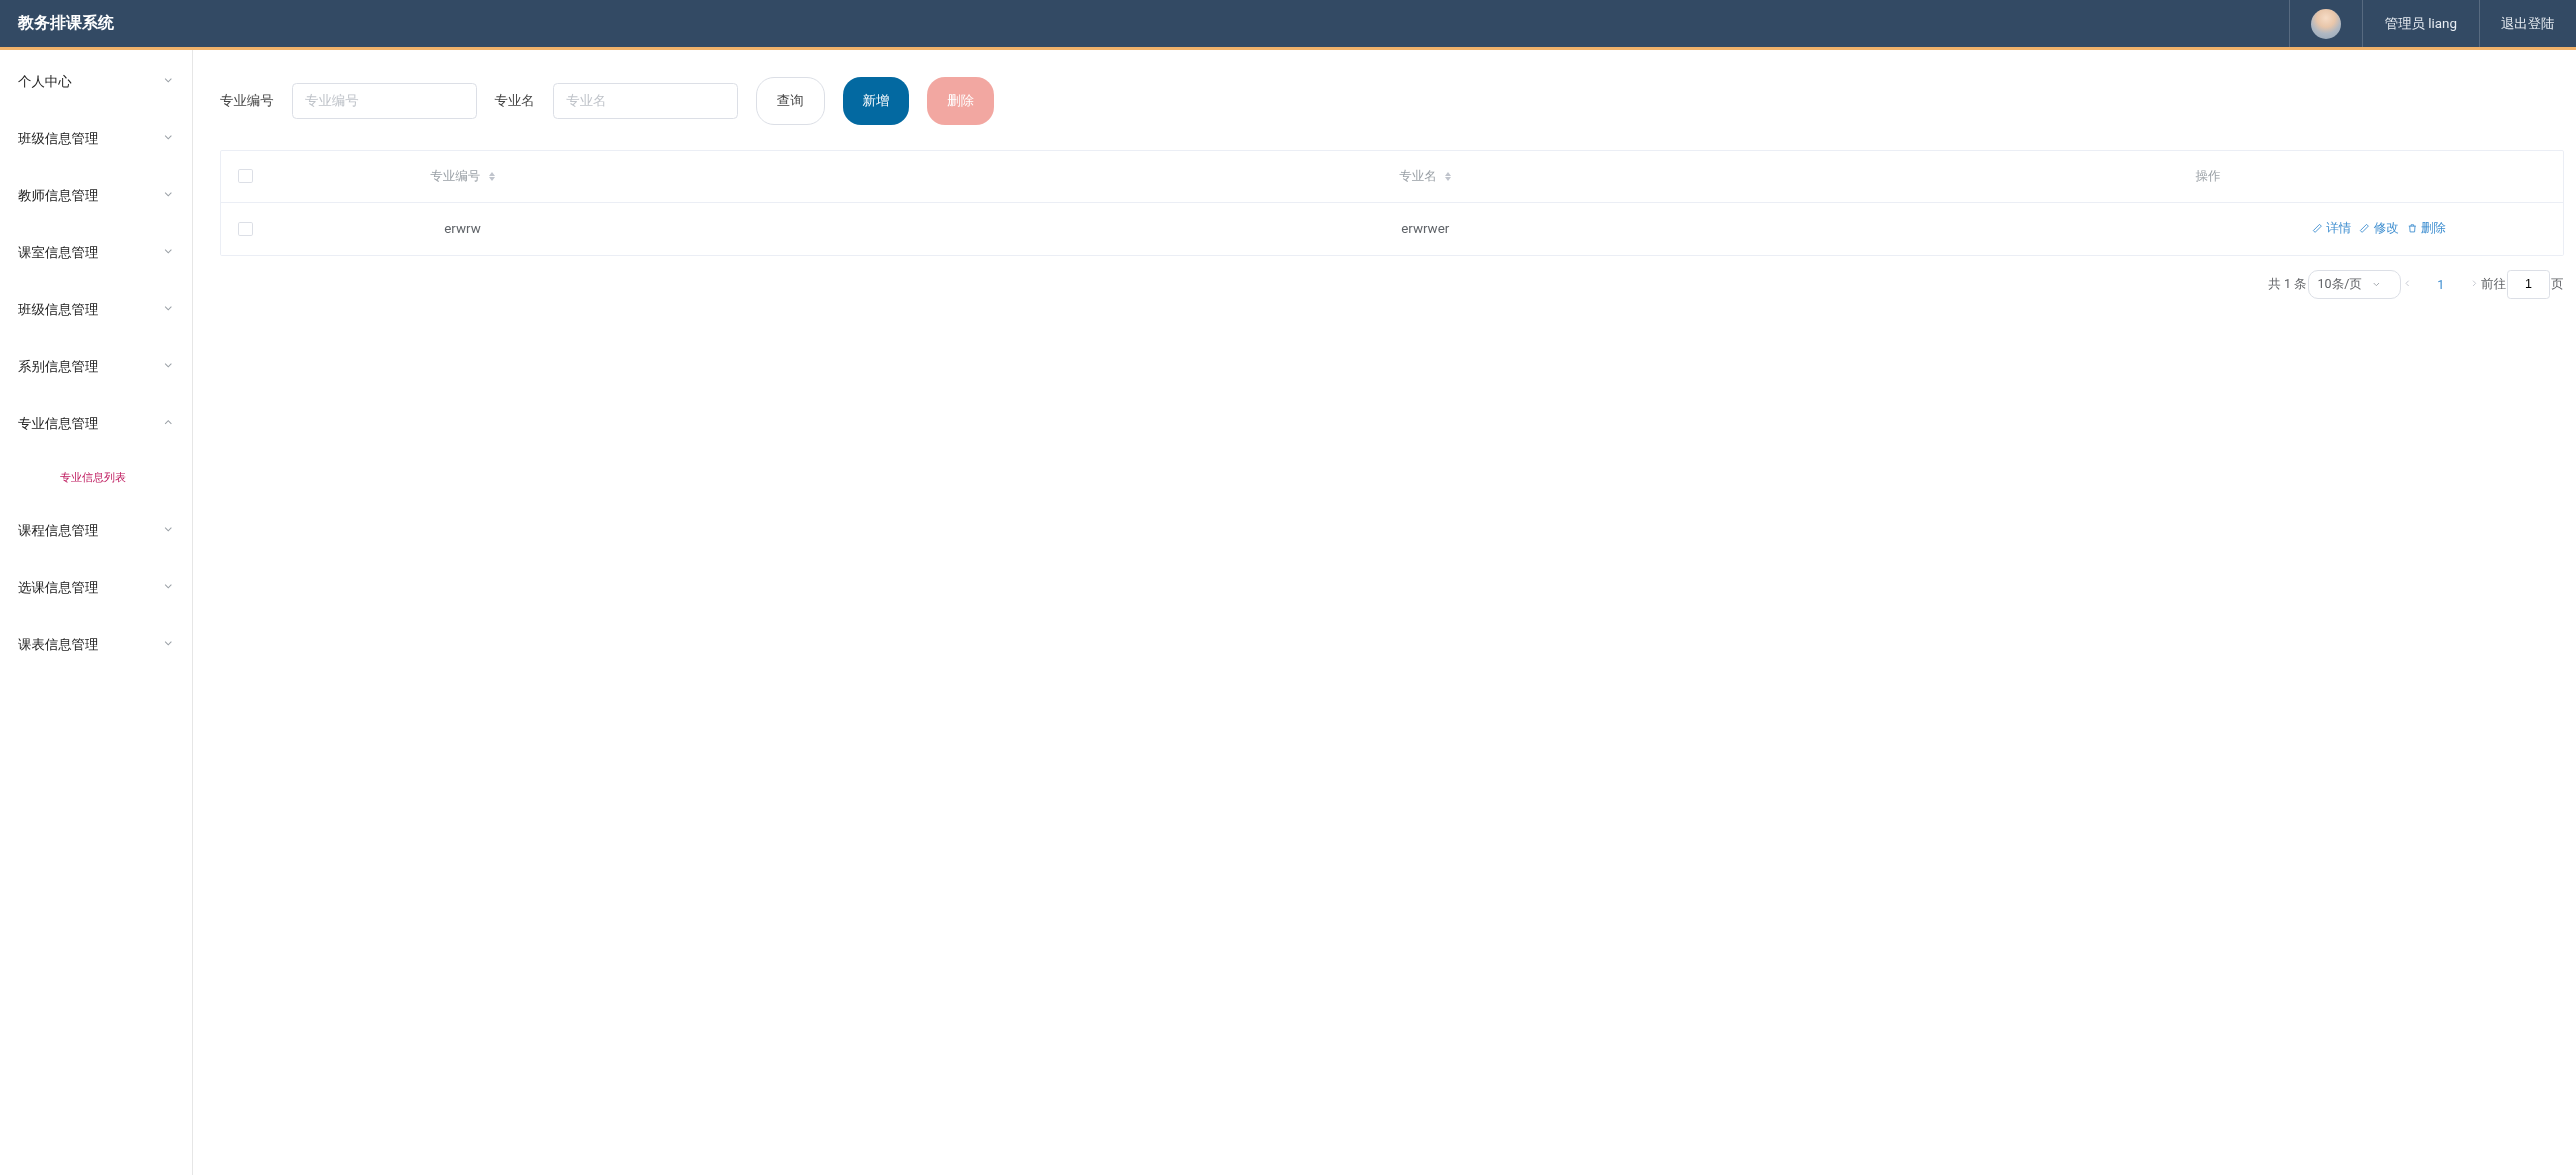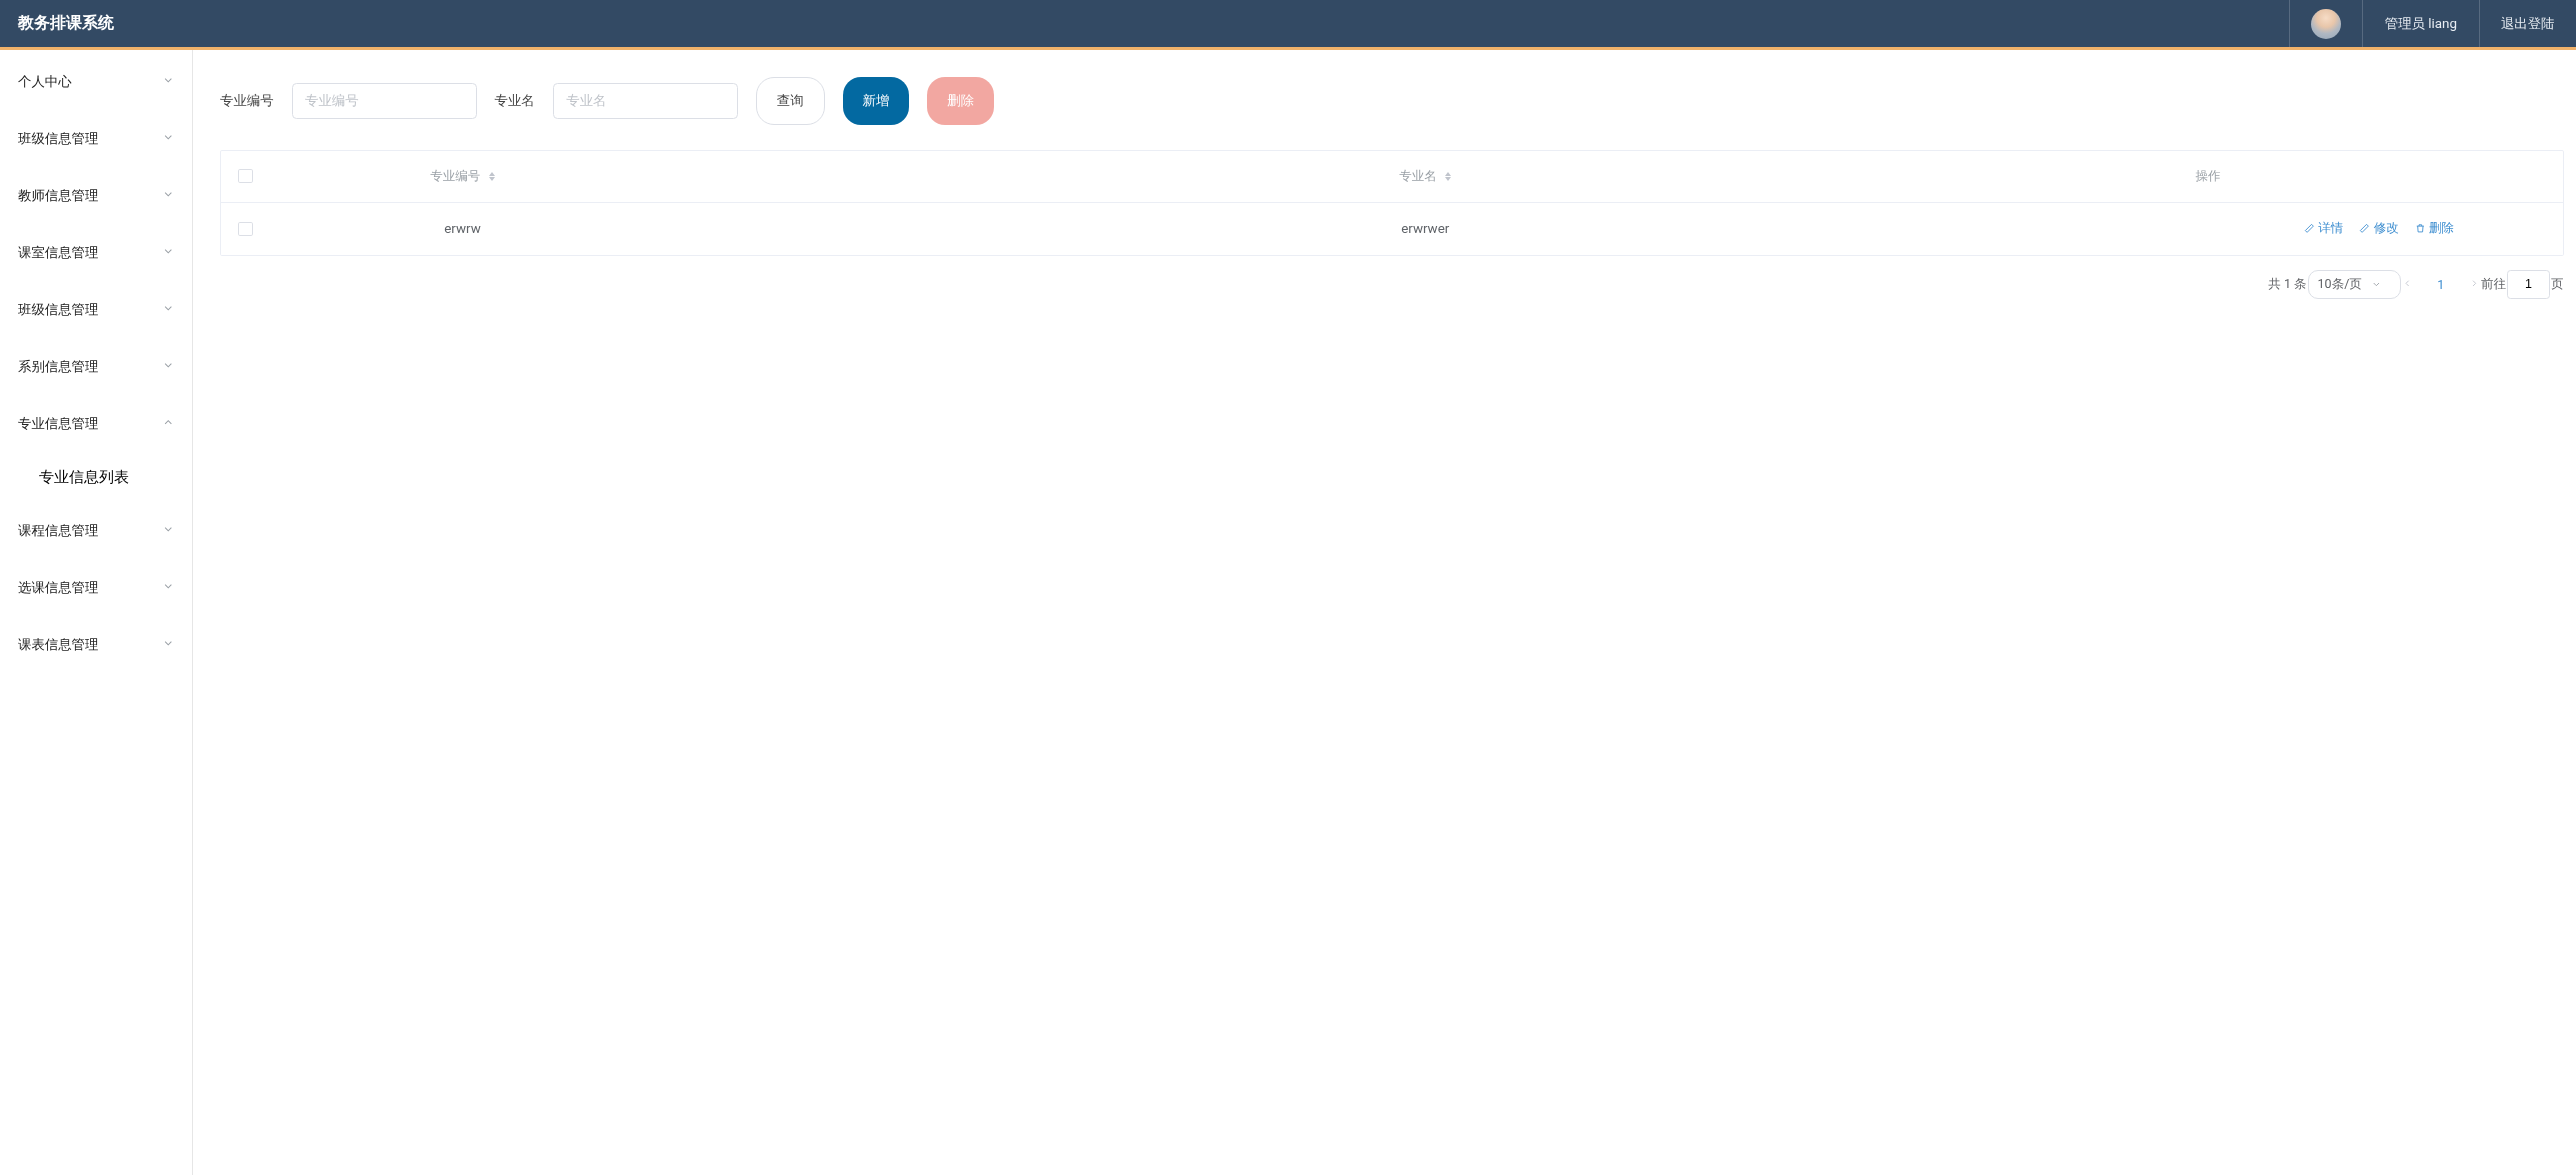--- a/index.html
+++ b/index.html
@@ -17,21 +17,21 @@
 
     .accent-bar { height:2.7px; background:#f1b26a; }
 
     
     .container { display:flex; height:calc(100vh - 50px); }
 
     
     .sidebar { width:193px; border-right:0.9px solid #e6e6e6; padding-top:3.6px; overflow-y:auto; }
     .menu-item { position:relative; height:57px; display:flex; align-items:center; padding:0 18px; font-size:13.4px; color:#222; cursor:pointer; user-select:none; }
     .menu-item .chevron { position:absolute; right:18px; }
-    .sub-item { height:50px; display:flex; align-items:center; padding-left:39px; font-size:15px; color:#000000; cursor:pointer; }
+    .sub-item { height:50px; display:flex; align-items:center; padding-left:60px; font-size:11px; color:#be185d; cursor:pointer; }
 
     
     .main { flex:1; padding:27px 12.5px 0 27px; }
     .filter-bar { display:flex; align-items:center; gap:18px; margin-bottom:25px; }
     .form-label { font-size:13.4px; color:#444; }
     .form-input { height:36px; width:185px; border:0.9px solid #dcdfe6; border-radius:4.5px; padding:0 12.5px; font-size:13.4px; color:#333; }
     .form-input::placeholder { color:#bfc3c9; }
     .btn { height:48px; padding:0 20px; border:0.9px solid #dcdfe6; background:#fff; border-radius:18px; font-size:13.4px; color:#444; cursor:pointer; display:inline-flex; align-items:center; justify-content:center; }
     .btn.primary { border:none; background:#0369a1; color:#fff; }
     .btn.danger  { border:none; background:#f2a7a1; color:#fff; }
@@ -44,21 +44,21 @@
     .col-check { width:49px; display:flex; justify-content:center; }
     .col1 { flex: 0 0 385px; text-align:center; }
     .col2 { flex: 1; text-align:center; }
     .col3 { flex: 0 0 367px; text-align:left; }
     .th { color:#9aa0a6; font-size:12.5px; }
     .td { color:#5f6368; font-size:13.4px; }
     .checkbox { width:14.3px; height:14.3px; border:0.9px solid #dcdfe6; border-radius:1.8px; background:#fff; cursor:pointer; }
     .sort-arrows { display:inline-flex; flex-direction:column; margin-left:5.4px; gap:0px; vertical-align:middle; }
     .tri-up { width:0; height:0; border-left:3.6px solid transparent; border-right:3.6px solid transparent; border-bottom:4.5px solid #c0c4cc; }
     .tri-down{ width:0; height:0; border-left:3.6px solid transparent; border-right:3.6px solid transparent; border-top:4.5px solid #c0c4cc; margin-top:1.8px; }
-    .row-actions { display:flex; gap:16px; justify-content:center; color:#3e8ed0; font-size:12.5px; }
+    .row-actions { display:flex; gap:8px; justify-content:center; color:#3e8ed0; font-size:12.5px; }
     .row-actions .act { display:inline-flex; align-items:center; gap:3.6px; cursor:pointer; }
 
     
     .pagination { display:flex; align-items:center; justify-content:flex-end; gap:1px; margin-top:14px; font-size:12.5px; color:#606266; }
     .select { height:29px; min-width:93px; border:0.9px solid #dcdfe6; border-radius:10px; display:flex; align-items:center; padding:0 9px; gap:9px; cursor:pointer; color:#606266; }
     .page-arrows { display:flex; align-items:center; gap:25px; }
     .page-num { color:#3e8ed0; cursor:pointer; }
     .nav-arrow { color:#c0c4cc; cursor:pointer; }
     .goto-input { width:43px; height:29px; border:0.9px solid #dcdfe6; border-radius:3.6px; text-align:center; font-size:12.5px; }
 

